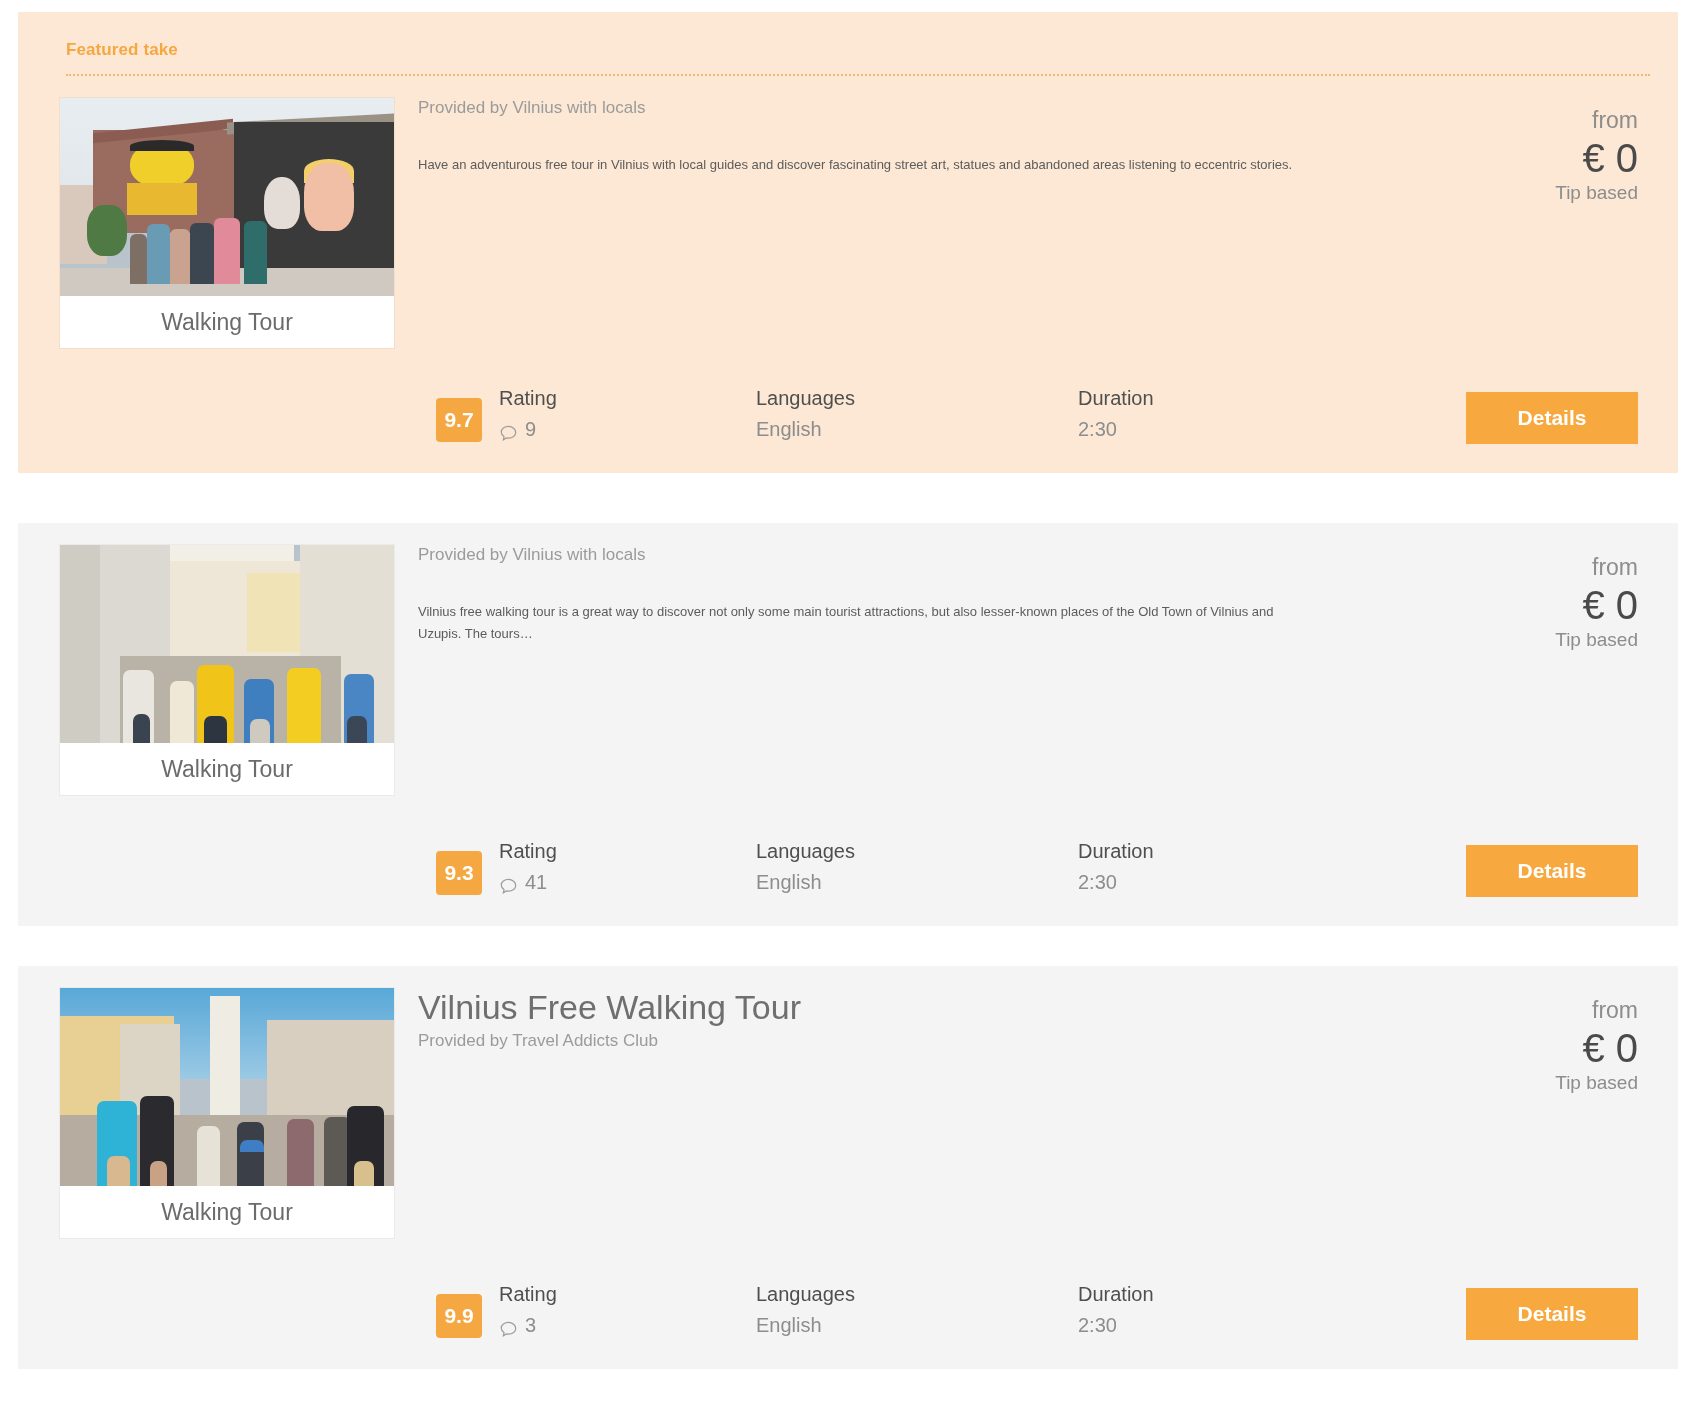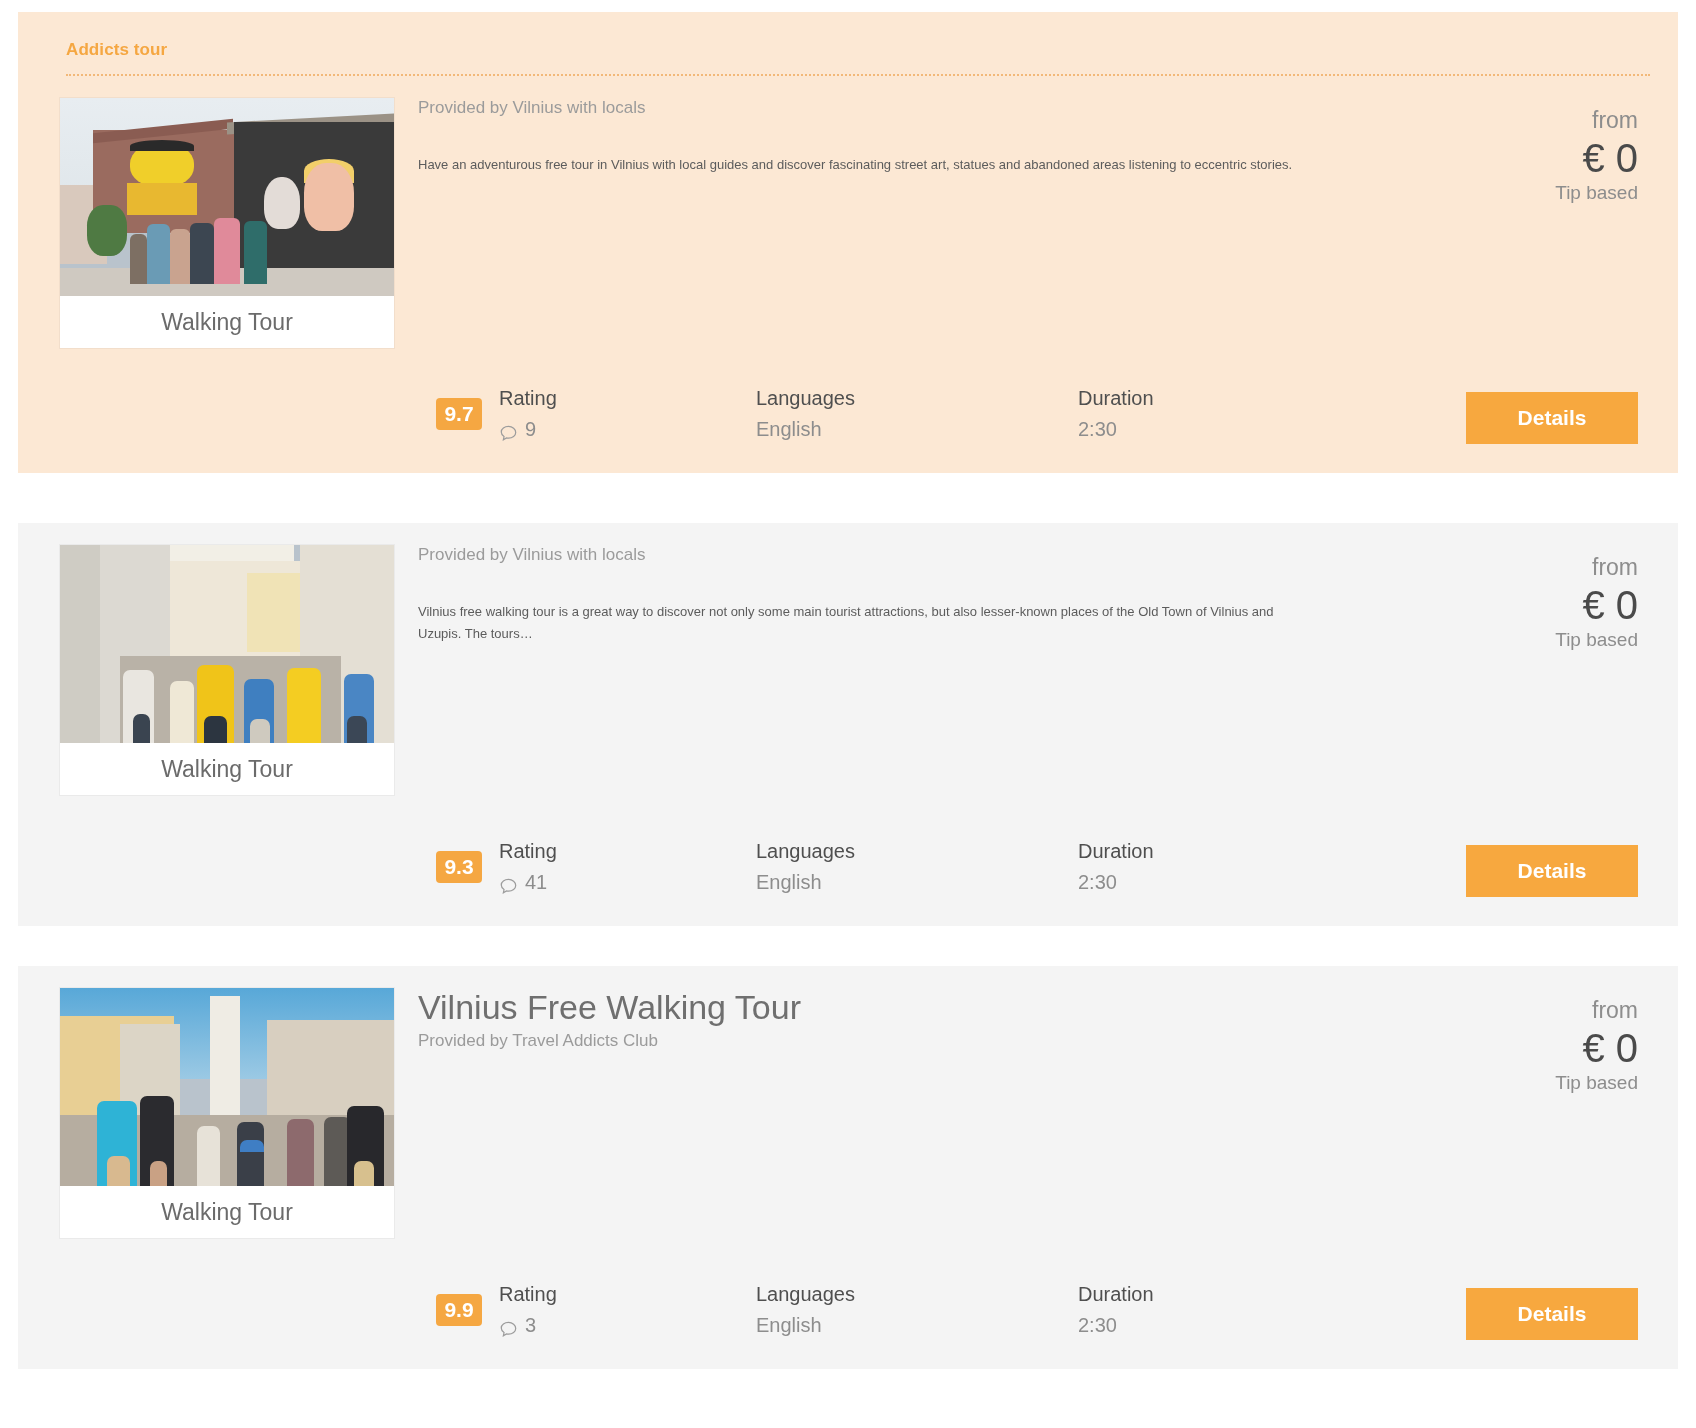--- a/index.html
+++ b/index.html
@@ -142,21 +142,21 @@
     display: flex;
     align-items: flex-start;
     padding-left: 394px;
     padding-right: 16px;
     margin-top: 42px;
   }
   .card.featured .stats { margin-top: 36px; }
 
   .rating-cell { display: flex; align-items: flex-start; width: 320px; flex: 0 0 320px; }
   .score {
-    width: 46px; height: 32px;
+    width: 46px; height: 44px;
     background: #f5a742;
     border-radius: 4px;
     color: #ffffff;
     font-size: 21px;
     font-weight: bold;
     display: flex; align-items: center; justify-content: center;
     margin-top: 14px;
     flex: 0 0 46px;
   }
   .rating-txt { padding-left: 17px; }
@@ -179,21 +179,21 @@
     margin-top: 8px;
   }
 </style>
 </head>
 <body>
 
 <div class="page">
 
   <div class="card featured">
 
-    <div class="featured-label">Addicts tour</div>
+    <div class="featured-label">Featured take</div>
     <div class="dotted-rule"></div>
 
     <div class="card-body">
 
       <div class="thumb-col">
         <div class="thumb-box">
           <div class="thumb-img">
             <div class="ph">
               <div class="p1-sky"></div>
               <div class="p1-bldg"></div>

